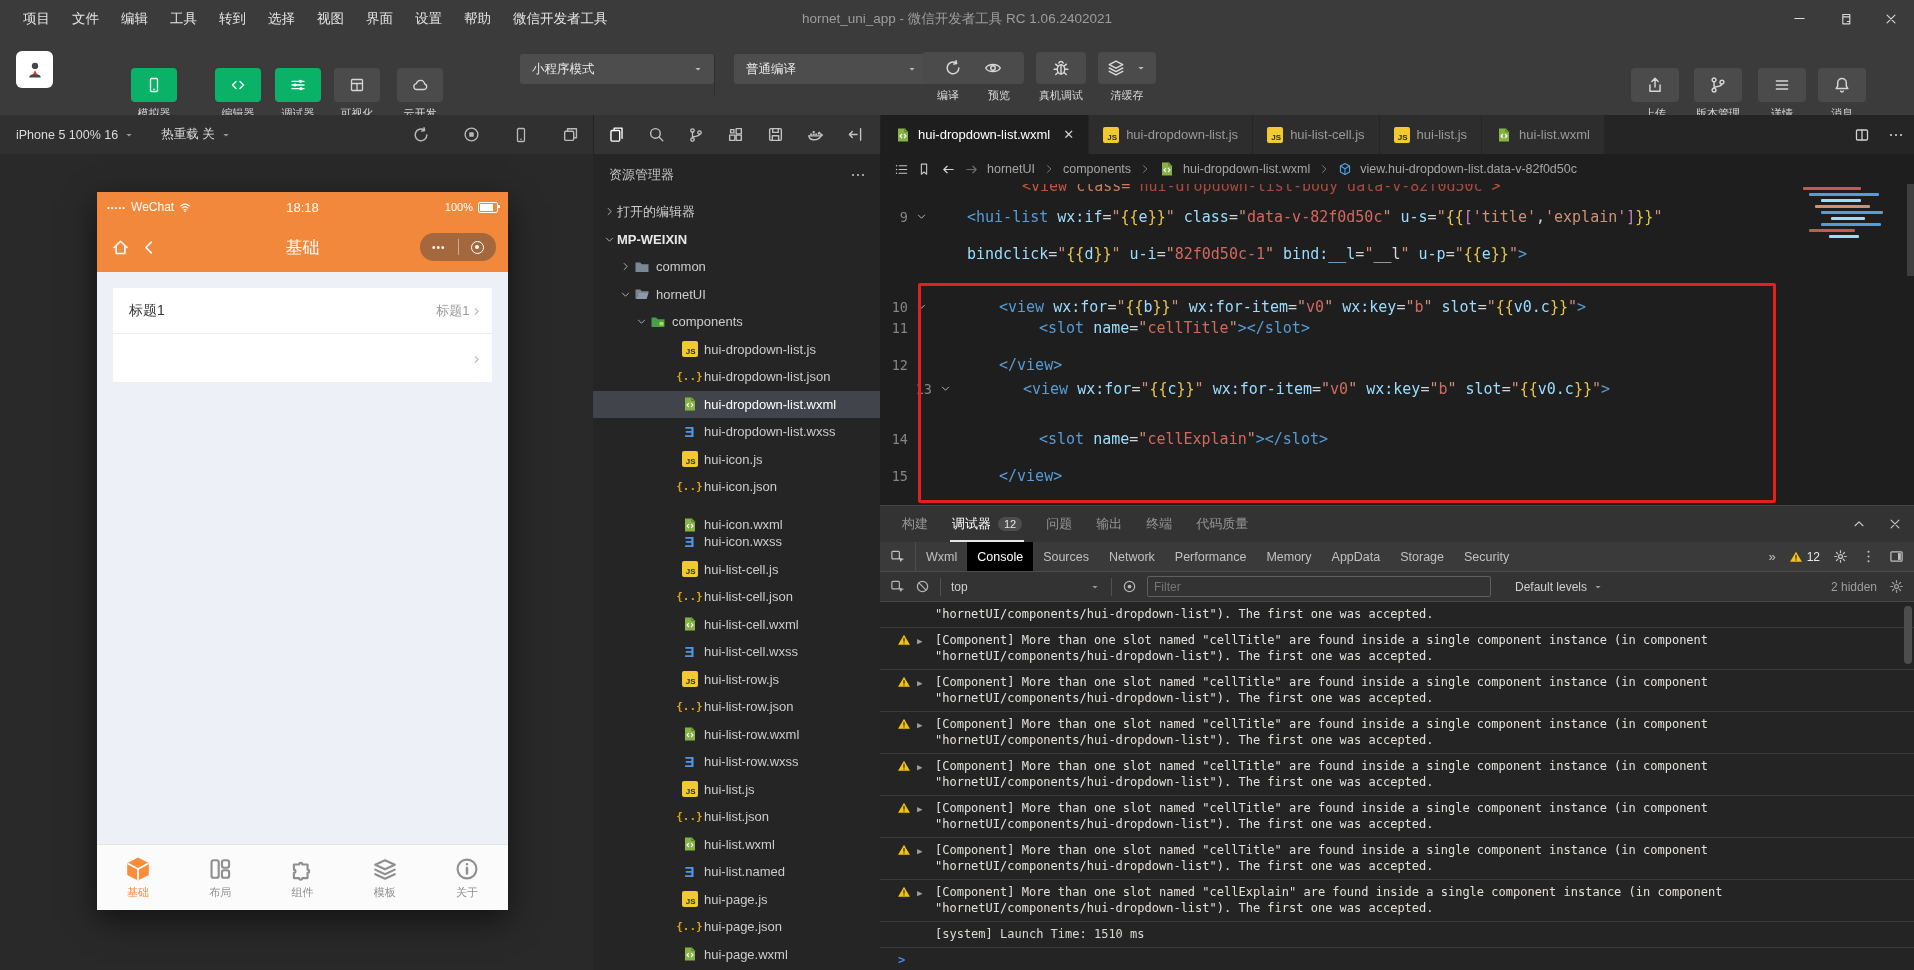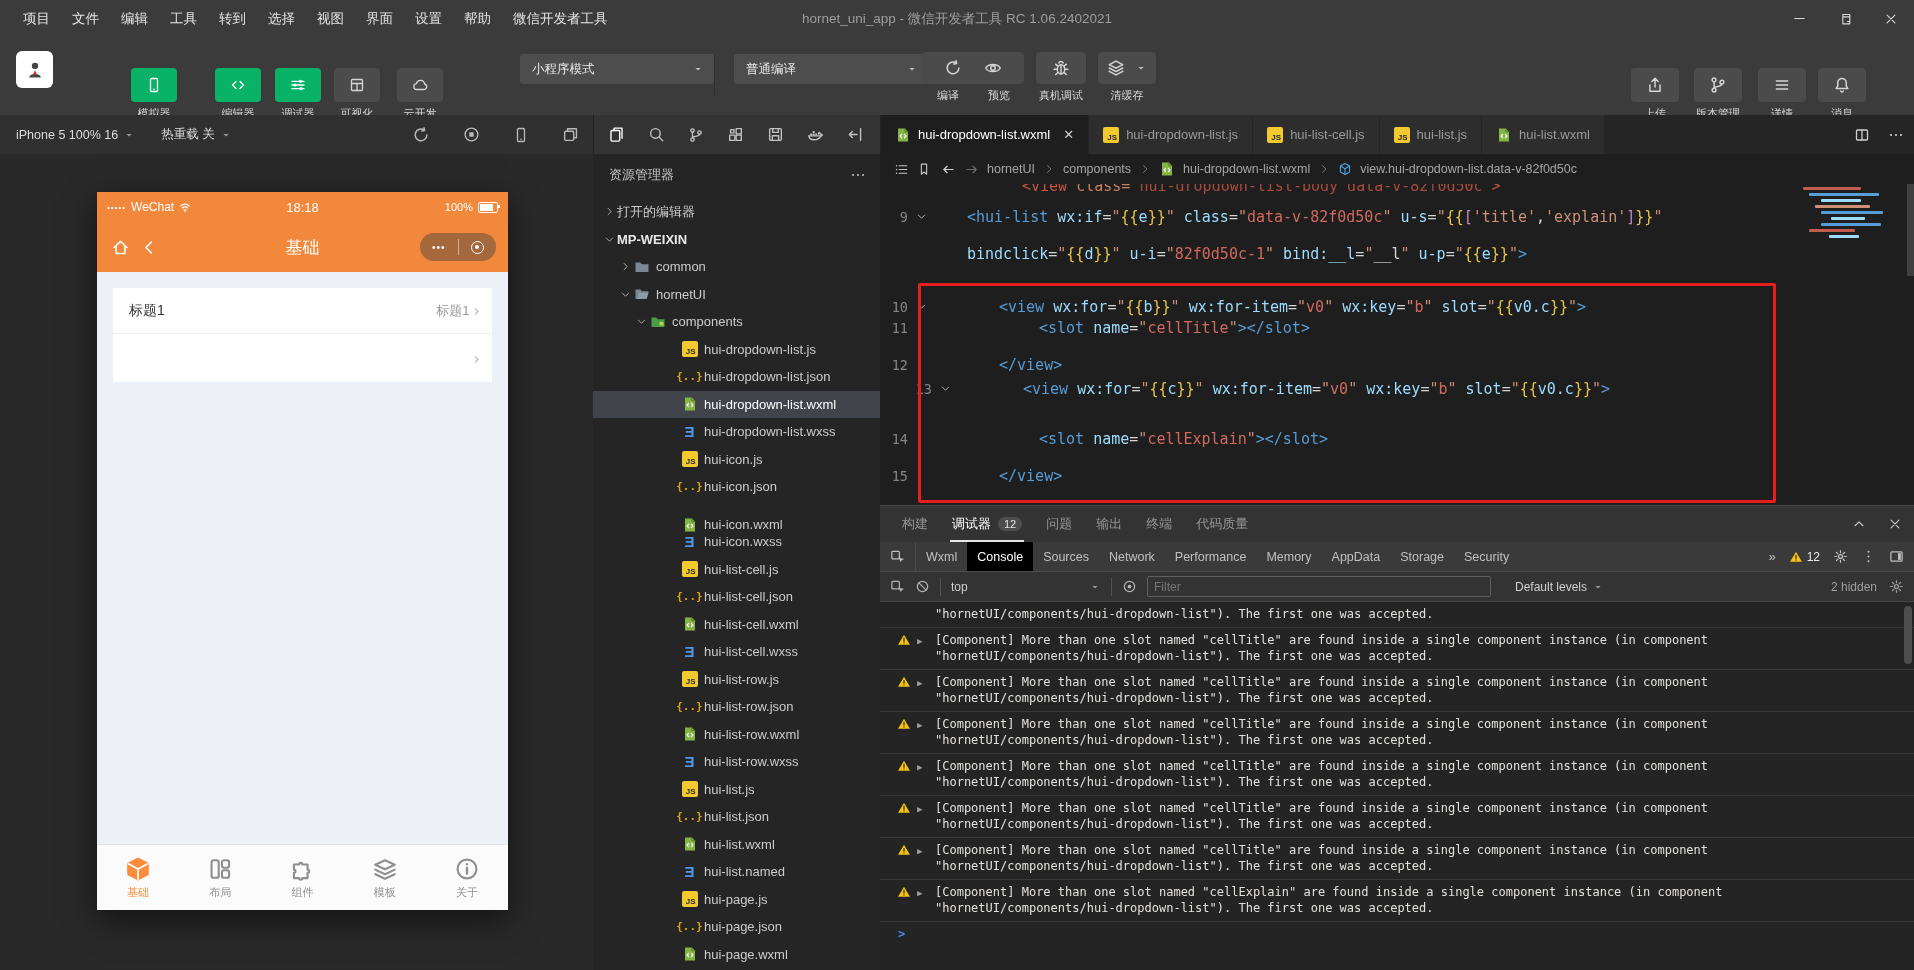--- a/index.html
+++ b/index.html
@@ -1156,18 +1156,19 @@
           <span class="wicon">
             <svg viewBox="0 0 16 16" width="14" height="14" fill="none" stroke="currentColor" stroke-width="1.3" stroke-linecap="round" stroke-linejoin="round">
               <path d="M8 2 14.8 13.5H1.2z" fill="#f3c117" stroke="none"></path>
               <path d="M8 6.1v3.3M8 11.4v.01" stroke="#4a3b00" stroke-width="1.5"></path>
             </svg>
           </span>
           <span class="arrow">▶</span>
           <div>[Component] More than one slot named "cellExplain" are found inside a single component instance (in component</div>
           <div>"hornetUI/components/hui-dropdown-list"). The first one was accepted.</div>
         </div>
+        <div class="sysrow">[system] Launch Time: 1510 ms</div>
         <div class="promptrow">&gt;</div>
       </div>
     <div class="conscroll"></div>
   </div>
 
 </div>
 
 </body></html>

